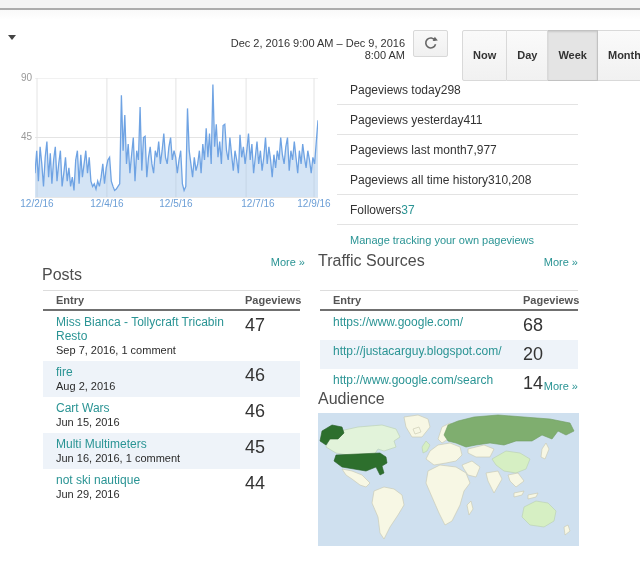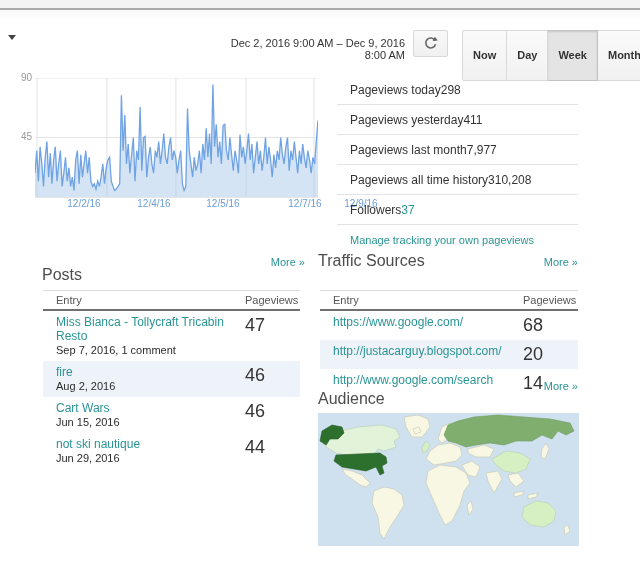--- a/index.html
+++ b/index.html
@@ -23,34 +23,34 @@
   .btn-group{position:absolute;left:462px;top:30px;height:25px;display:flex;}
   .seg-btn{height:25px;line-height:25px;padding:12px 10px;font-size:11px;font-weight:bold;color:#333;
            background:linear-gradient(#fafafa,#f1f1f1);border:1px solid #d9d9d9;border-left:none;
            cursor:pointer;white-space:nowrap;}
   .seg-btn:first-child{border-left:1px solid #d9d9d9;border-radius:2px 0 0 2px;}
   .seg-btn:last-child{border-radius:0 2px 2px 0;}
   .seg-btn.sel{background:#e4e4e4;border-color:#c2c2c2;box-shadow:inset 0 1px 2px rgba(0,0,0,.12);}
   
   .ytick{position:absolute;width:20px;text-align:right;font-size:10px;color:#999;}
   .plot{position:absolute;left:35px;top:78px;width:283px;height:119px;border-bottom:1px solid #e6e6e6;}
-  .xtick{position:absolute;top:198px;font-size:10px;color:#6b9ed6;transform:translateX(-50%);white-space:nowrap;margin-left:47px;}
+  .xtick{position:absolute;top:198px;font-size:10px;color:#6b9ed6;transform:translateX(-50%);white-space:nowrap;}
   
   .stats{position:absolute;left:337px;top:75px;width:241px;}
   .stat-row{display:flex;align-items:center;height:29px;
             border-bottom:1px solid #e3e3e3;font-size:12px;color:#333;padding-left:13px;}
   .stat-val{color:#333;}
   .stat-val.link{color:#2a9494;cursor:pointer;}
   .manage-link{display:block;margin:9px 0 0 13px;font-size:11px;color:#2a9494;
                text-decoration:none;cursor:pointer;}
   
   .more{position:absolute;font-size:11px;color:#2a9494;text-decoration:none;cursor:pointer;}
   .sec-title{position:absolute;font-size:16px;color:#4d4d4d;}
   table.stats-table{border-collapse:collapse;table-layout:fixed;font-size:12px;}
-  table.stats-table th{font-size:11px;font-weight:normal;color:#555;text-align:left;
+  table.stats-table th{font-size:11px;font-weight:bold;color:#555;text-align:left;
         padding:3px 0 3px 13px;border-top:1px solid #ddd;border-bottom:2px solid #707070;}
   table.stats-table td{vertical-align:top;padding:4px 0 4px 13px;}
   tr.alt{background:#eef3f9;}
   .post-title,.src-url{color:#2a9494;font-size:12px;line-height:14px;text-decoration:none;cursor:pointer;}
   .post-sub{color:#2b2b2b;font-size:11px;line-height:13px;}
   .pv-num{color:#333;font-size:18px;}
   .posts-wrap{position:absolute;left:43px;top:290px;}
   .traffic-wrap{position:absolute;left:320px;top:290px;}
   
   .map-wrap{position:absolute;left:318px;top:413px;width:261px;height:133px;}
@@ -146,20 +146,25 @@
       </tr>
       <tr class="alt">
         <td><a class="post-title">fire</a><br>
             <span class="post-sub">Aug 2, 2016</span></td>
         <td style="padding-left:0" class="pv-num">46</td>
       </tr>
       <tr>
         <td><a class="post-title">Cart Wars</a><br>
             <span class="post-sub">Jun 15, 2016</span></td>
         <td style="padding-left:0" class="pv-num">46</td>
+      </tr>
+      <tr class="alt">
+        <td><a class="post-title">Multi Multimeters</a><br>
+            <span class="post-sub">Jun 16, 2016, 1 comment</span></td>
+        <td style="padding-left:0" class="pv-num">45</td>
       </tr>
       <tr>
         <td><a class="post-title">not ski nautique</a><br>
             <span class="post-sub">Jun 29, 2016</span></td>
         <td style="padding-left:0" class="pv-num">44</td>
       </tr>
     </tbody>
       </table>
   </div>
 

